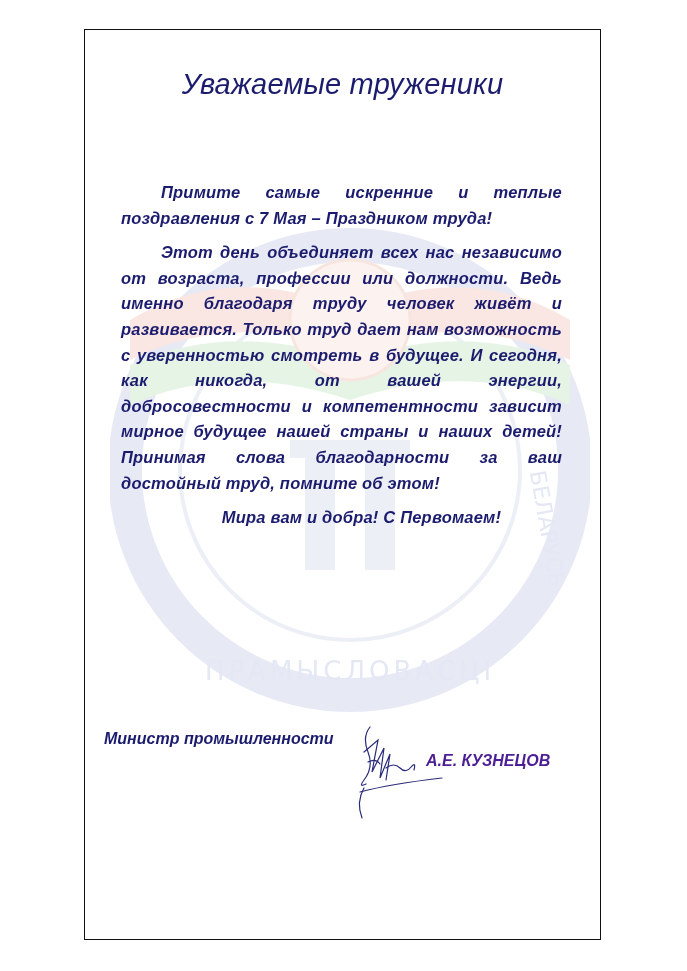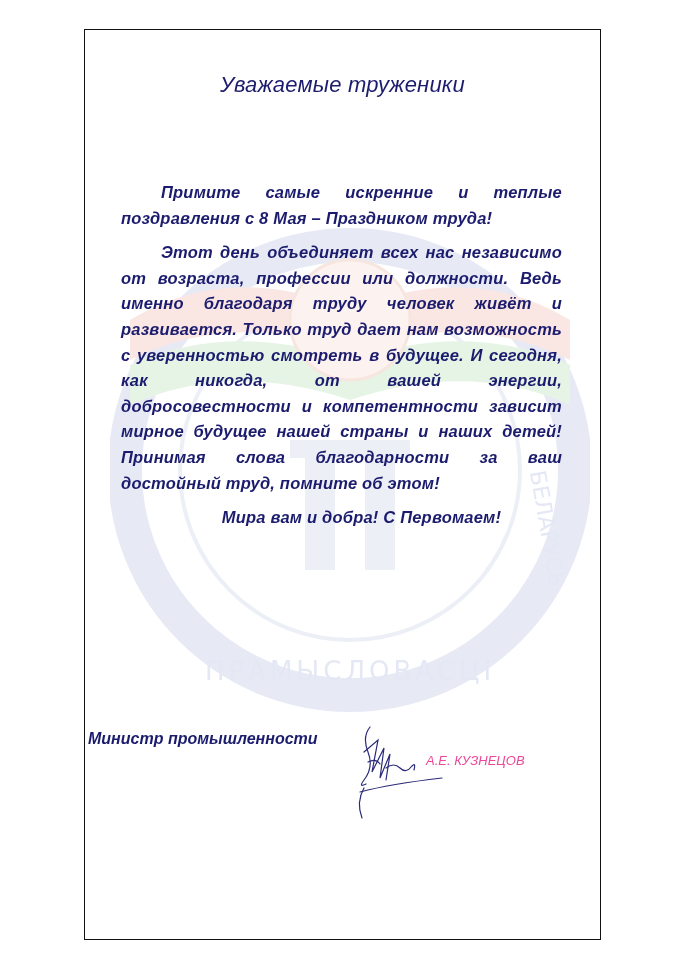--- a/index.html
+++ b/index.html
@@ -1,24 +1,24 @@
 <!DOCTYPE html>
 <html><head>
 <meta charset="utf-8">
 <style>
   html, body { margin:0; padding:0; background:#ffffff; }
   body { width:687px; height:971px; position:relative; overflow:hidden; font-family:"Liberation Sans", sans-serif; }
   .frame { position:absolute; left:84px; top:29px; width:517px; height:911px; border:1.5px solid #111; box-sizing:border-box; background:#fff; }
   .wm { position:absolute; left:110px; top:200px; width:480px; height:520px; pointer-events:none; }
-  .title { position:absolute; left:84px; top:70px; width:517px; text-align:center; color:#1c1c6e; font-style:italic; font-size:22px; line-height:29px; font-weight:normal; letter-spacing:0.2px; }
+  .title { position:absolute; left:84px; top:70px; width:517px; text-align:center; color:#1c1c6e; font-style:italic; font-size:29px; line-height:29px; font-weight:normal; letter-spacing:0.2px; }
   .body { position:absolute; left:121px; top:180px; width:441px; color:#1c1c6e; font-style:italic; font-weight:bold; font-size:16.5px; line-height:25.6px; text-align:justify; letter-spacing:0.2px; }
   .body p { margin:0 0 9px 0; text-indent:40px; }
   .body p.last { text-align:center; }
-  .sig-left { position:absolute; left:88px; top:728px; color:#1c1c6e; font-style:italic; font-weight:bold; font-size:16px; line-height:22px; }
-  .sig-name { position:absolute; left:426px; top:750px; color:#ec4899; font-style:italic; font-weight:normal; font-size:13px; line-height:22px; }
+  .sig-left { position:absolute; left:104px; top:728px; color:#1c1c6e; font-style:italic; font-weight:bold; font-size:16px; line-height:22px; }
+  .sig-name { position:absolute; left:426px; top:750px; color:#4c1d95; font-style:italic; font-weight:bold; font-size:16px; line-height:22px; }
   .signature { position:absolute; left:350px; top:722px; width:110px; height:100px; }
 </style>
 </head>
 <body>
 
 <div class="frame"></div>
 
 <svg class="wm" viewBox="0 0 480 520" xmlns="http://www.w3.org/2000/svg">
   <g opacity="0.55">
 
@@ -50,21 +50,21 @@
     <text x="240" y="480" text-anchor="middle" font-family="DejaVu Sans, sans-serif" font-size="26" fill="#cfd4ec" letter-spacing="4">ПРАМЫСЛОВАСЦІ</text>
     <text x="430" y="330" text-anchor="middle" font-family="DejaVu Sans, sans-serif" font-size="22" fill="#cfd4ec" transform="rotate(80 430 330)">БЕЛАРУСЬ</text>
   </g>
 </svg>
 
 <div class="title">
   <div>Уважаемые труженики</div>
 </div>
 
 <div class="body">
-  <p>Примите самые искренние и теплые поздравления с 8 Мая – Праздником труда!</p>
+  <p>Примите самые искренние и теплые поздравления с 7 Мая – Праздником труда!</p>
   <p>Этот день объединяет всех нас независимо от возраста, профессии или должности. Ведь именно благодаря труду человек живёт и развивается. Только труд дает нам возможность с уверенностью смотреть в будущее. И сегодня, как никогда, от вашей энергии, добросовестности и компетентности зависит мирное будущее нашей страны и наших детей! Принимая слова благодарности за ваш достойный труд, помните об этом!</p>
   <p class="last">Мира вам и добра! С Первомаем!</p>
 </div>
 
 <div class="sig-left">
   <div>Министр промышленности</div>
 </div>
 
 <svg class="signature" viewBox="0 0 110 100" xmlns="http://www.w3.org/2000/svg">
   <g fill="none" stroke="#2a2a7a" stroke-width="1.2" stroke-linecap="round">

